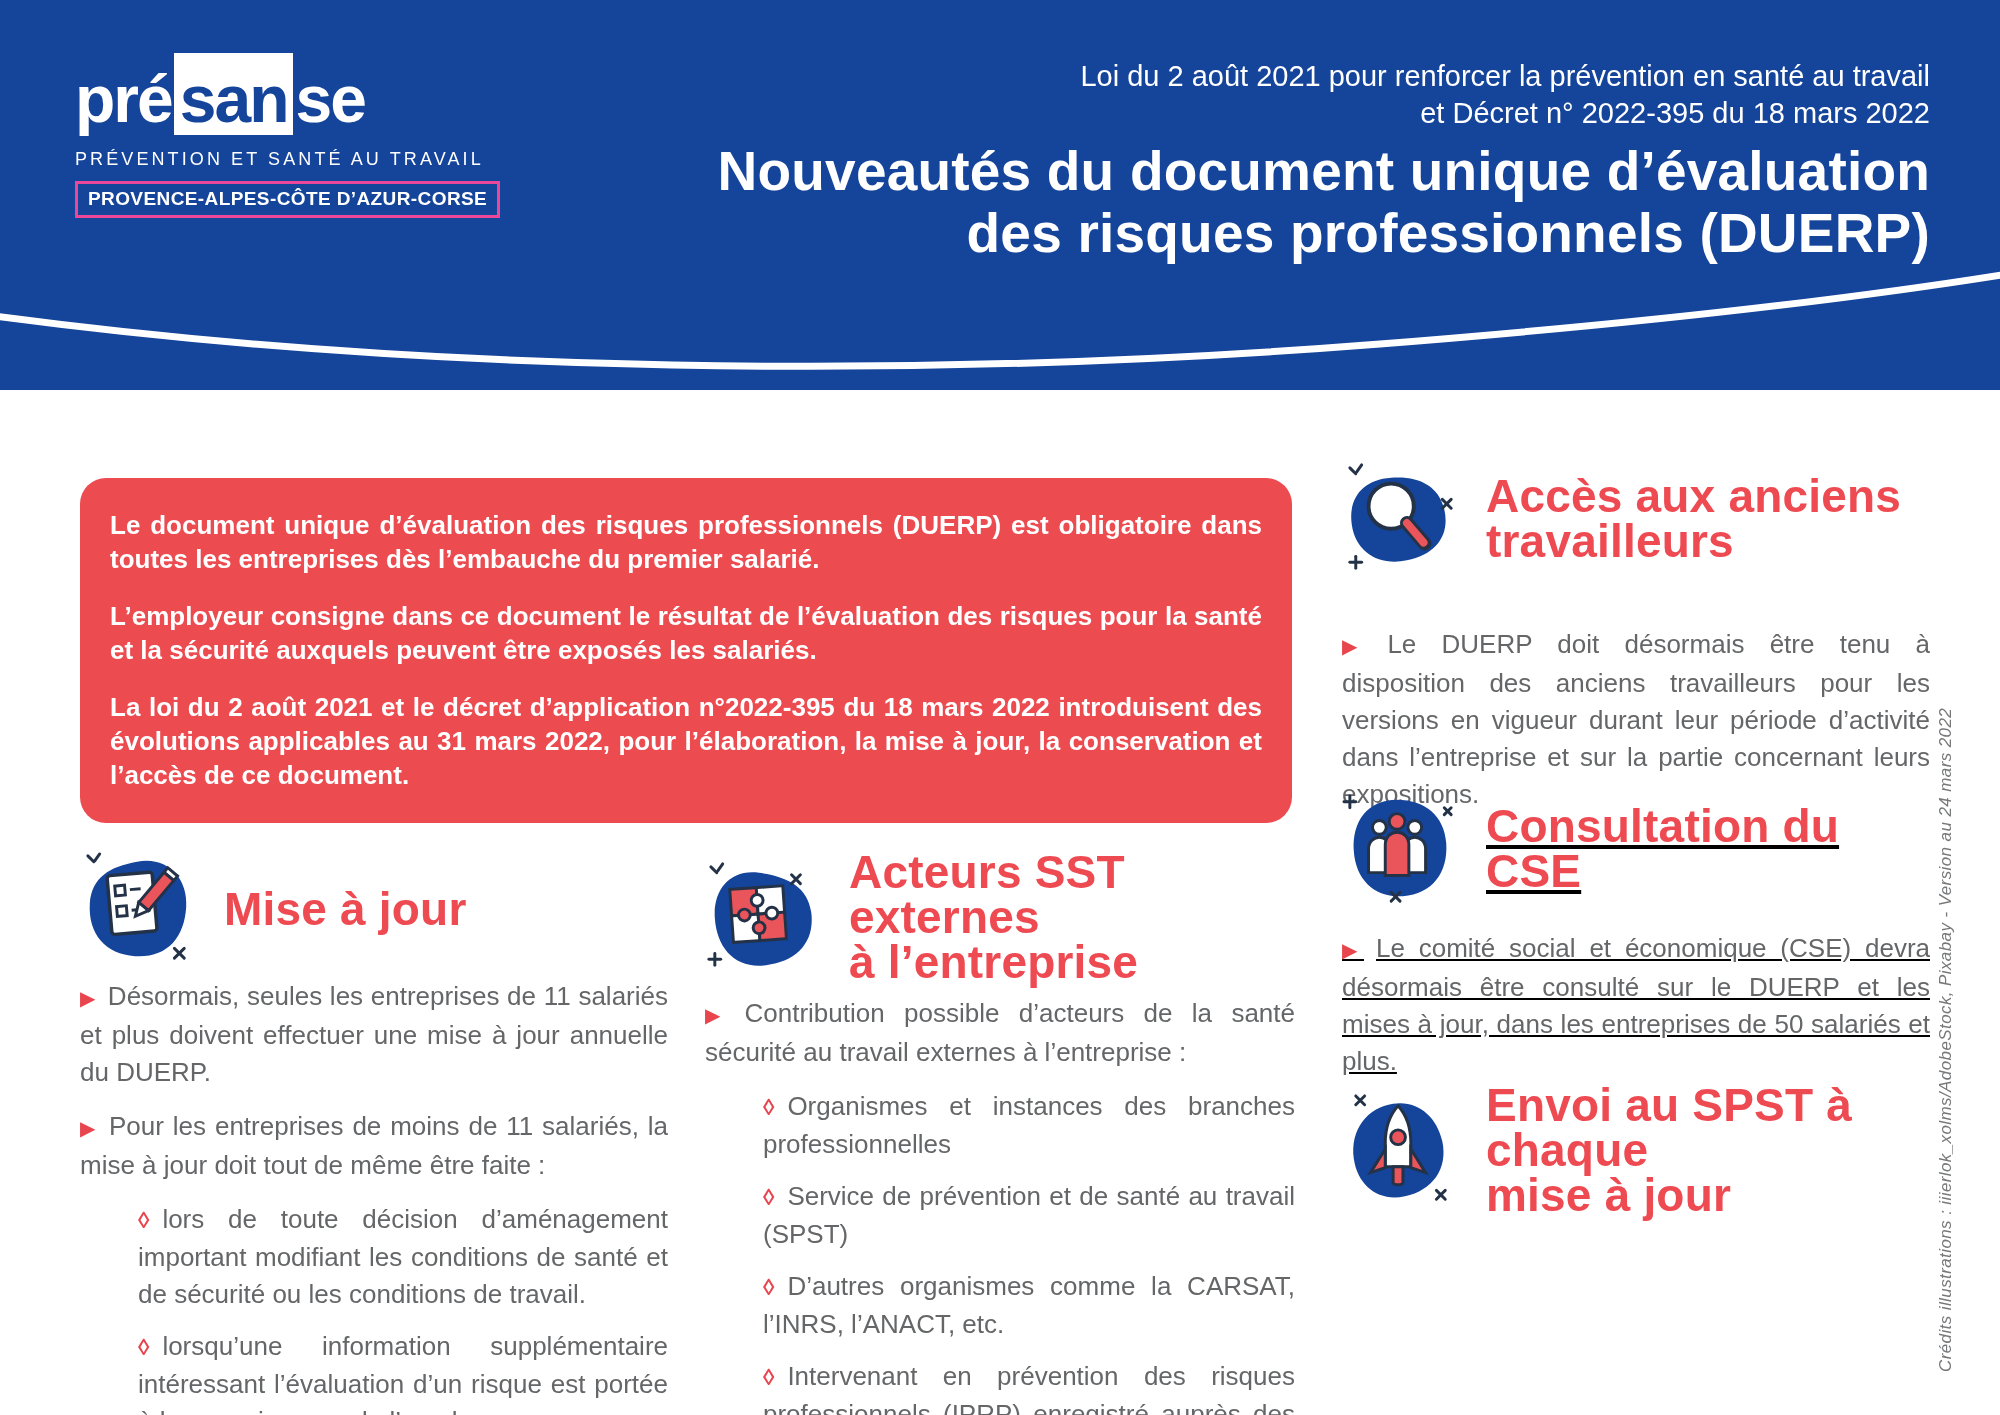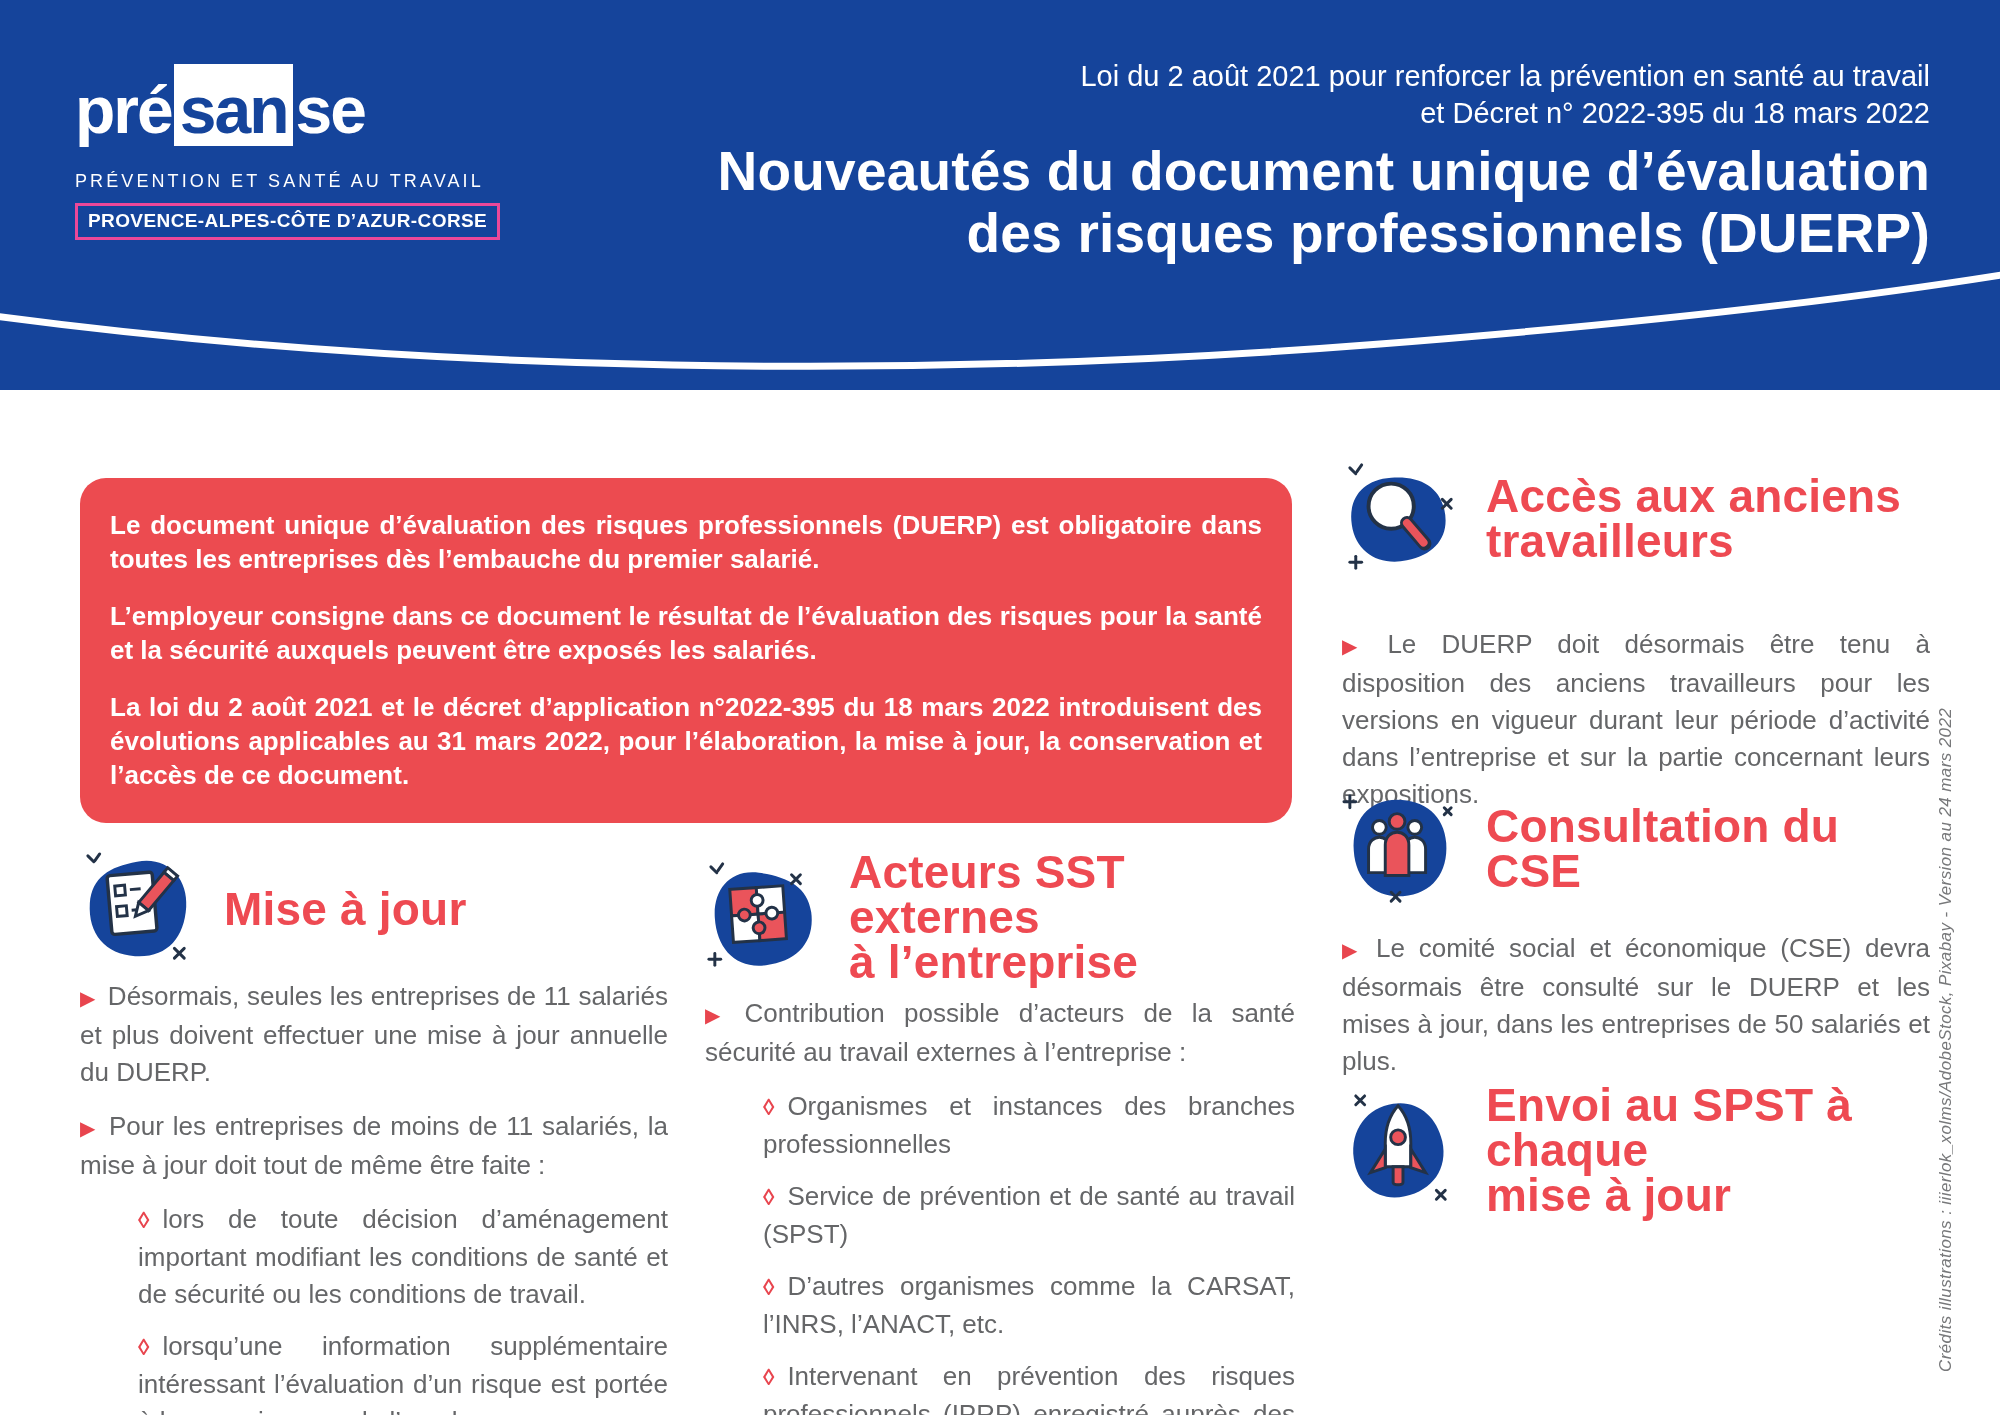--- a/index.html
+++ b/index.html
@@ -4,21 +4,21 @@
 <style>
   html,body{margin:0;padding:0;background:#fff;}
   .page{position:relative;width:2000px;height:1415px;background:#ffffff;overflow:hidden;
         font-family:"Liberation Sans",sans-serif;}
 
   
   .band{position:absolute;left:0;top:0;width:2000px;height:390px;background:#15449b;}
   .swoosh{position:absolute;left:0;top:0;width:2000px;height:390px;}
   .logo{position:absolute;left:75px;top:52px;color:#fff;}
   .wordmark{font-size:66px;font-weight:700;letter-spacing:-2px;line-height:1;}
-  .sanbox{display:inline-block;background:#ffffff;color:#15449b;padding:13px 6px 3px;margin:12px 2px;}
+  .sanbox{display:inline-block;background:#ffffff;color:#15449b;padding:13px 6px 3px;margin:1px 2px;}
   .tagline{margin-top:13px;font-size:18px;letter-spacing:3.1px;font-weight:400;white-space:nowrap;}
   .regionbox{display:inline-block;margin-top:11px;border:3px solid #ec4899;padding:4px 10px 5px;
              font-size:19px;font-weight:700;letter-spacing:0.4px;white-space:nowrap;}
   .lawlines{position:absolute;right:70px;top:58px;text-align:right;color:#fff;
             font-size:29px;line-height:37px;font-weight:400;}
   .bigtitle{position:absolute;right:70px;top:140px;text-align:right;color:#fff;
             font-size:55px;font-weight:700;line-height:62px;letter-spacing:0.2px;}
 
   
   .intro-box{position:absolute;left:80px;top:478px;width:1212px;box-sizing:border-box;
@@ -26,21 +26,21 @@
              font-size:26px;font-weight:700;line-height:34px;}
   .intro-box p{margin:0 0 23px;text-align:justify;}
 
   
   .col{position:absolute;}
   .col1{left:80px;top:850px;width:588px;}
   .col2{left:705px;top:850px;width:590px;}
   .col3{left:1342px;top:460px;width:588px;height:950px;}
   .sec{position:absolute;left:0;width:588px;}
   .sec-anciens{top:0;}
-  .sec-cse{top:330px;}
+  .sec-cse{top:330px;text-decoration:underline;}
   .sec-envoi{top:623px;}
 
   .hrow{display:flex;align-items:center;gap:26px;margin-bottom:10px;}
   .hrow .ic{flex:none;width:118px;height:118px;}
   .sec-anciens .hrow{margin-bottom:48px;}
   .sec-cse .hrow{margin-bottom:22px;}
   .sec-envoi .hrow{margin-bottom:26px;}
   h2{color:#ee4a52;font-size:46px;font-weight:700;line-height:45px;margin:0;letter-spacing:0.2px;}
 
   .body-txt{color:#656668;font-size:26px;line-height:37px;}

